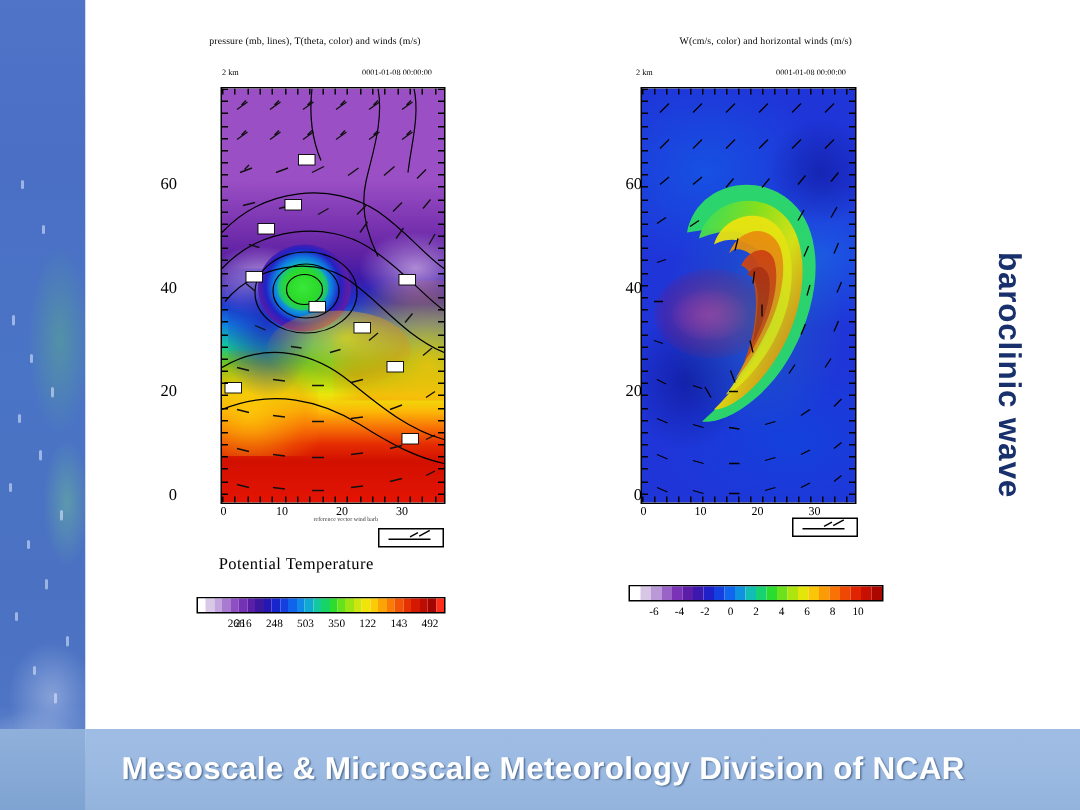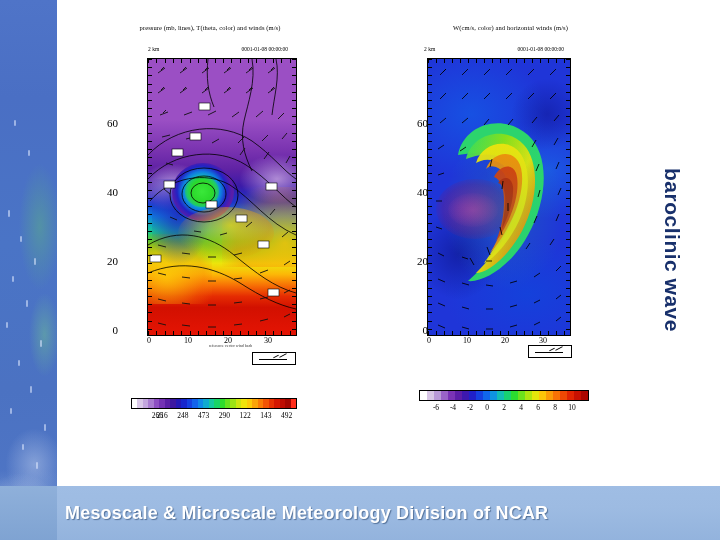--- a/index.html
+++ b/index.html
@@ -32,23 +32,23 @@
     background:linear-gradient(90deg, rgba(255,255,255,.95), rgba(255,255,255,0));
   }
 
   
   .footer{
     position:absolute;left:57px;top:486px;width:663px;height:54px;
     background:linear-gradient(180deg,#9fbde4 0%,#9dbbe2 40%,#93b3dd 100%);
     display:flex;align-items:center;
   }
   .footer-text{
-    margin-left:8px;
+    margin-left:24px;
     font-family:"Liberation Sans",sans-serif;
-    font-weight:bold;font-size:18px;color:#ffffff;
+    font-weight:bold;font-size:21px;color:#ffffff;
     letter-spacing:.2px;
     text-shadow:1px 1px 1px rgba(60,90,130,.75);
     white-space:nowrap;
   }
   .footer-strip-left{
     position:absolute;left:0;top:486px;width:57px;height:54px;
     background:linear-gradient(180deg,#8fb0da,#7fa3d2);
   }
 
   
@@ -408,20 +408,21 @@
   <div class="xaxis-lab" style="left:219px;top:336px;">20</div>
   <div class="xaxis-lab" style="left:259px;top:336px;">30</div>
 
   <div class="ref-note" style="left:209px;top:343px;width:86px;height:7px;color:#333;">reference vector wind barb</div>
   <div class="barb-ref" style="left:252px;top:352px;width:42px;">
     <div class="ln" style="left:6px;top:6px;width:28px;height:1px;"></div>
     <div class="ln" style="left:26px;top:2px;width:8px;height:1px;transform:rotate(-28deg);"></div>
     <div class="ln" style="left:20px;top:3px;width:6px;height:1px;transform:rotate(-28deg);"></div>
   </div>
 
+  <div class="caption" style="left:110px;top:370px;width:175px;">Potential Temperature</div>
 
   <div class="cbar" style="left:131px;top:398px;width:166px;">
     <div class="cbar-strip">
         <i style="background: rgb(255, 255, 255);"></i>
         <i style="background: rgb(217, 200, 232);"></i>
         <i style="background: rgb(195, 166, 222);"></i>
         <i style="background: rgb(168, 123, 208);"></i>
         <i style="background: rgb(141, 79, 194);"></i>
         <i style="background: rgb(116, 50, 180);"></i>
         <i style="background: rgb(90, 31, 166);"></i>
@@ -446,22 +447,22 @@
         <i style="background: rgb(230, 50, 3);"></i>
         <i style="background: rgb(212, 24, 2);"></i>
         <i style="background: rgb(189, 12, 1);"></i>
         <i style="background: rgb(163, 6, 0);"></i>
         <i style="background: rgb(255, 45, 26);"></i>
       </div>
     <div class="cbar-ticks">
         <b style="left: 6.25%; margin-left: 16px;">266</b>
         <b style="left: 18.75%;">216</b>
         <b style="left: 31.25%;">248</b>
-        <b style="left: 43.75%;">473</b>
-        <b style="left: 56.25%;">290</b>
+        <b style="left: 43.75%;">503</b>
+        <b style="left: 56.25%;">350</b>
         <b style="left: 68.75%;">122</b>
         <b style="left: 81.25%;">143</b>
         <b style="left: 93.75%;">492</b>
       </div>
   </div>
 
   <div class="panel" style="left:398px;top:24px;width:225px;">
     <div class="panel-title">W(cm/s, color) and horizontal winds (m/s)</div>
   </div>
 

